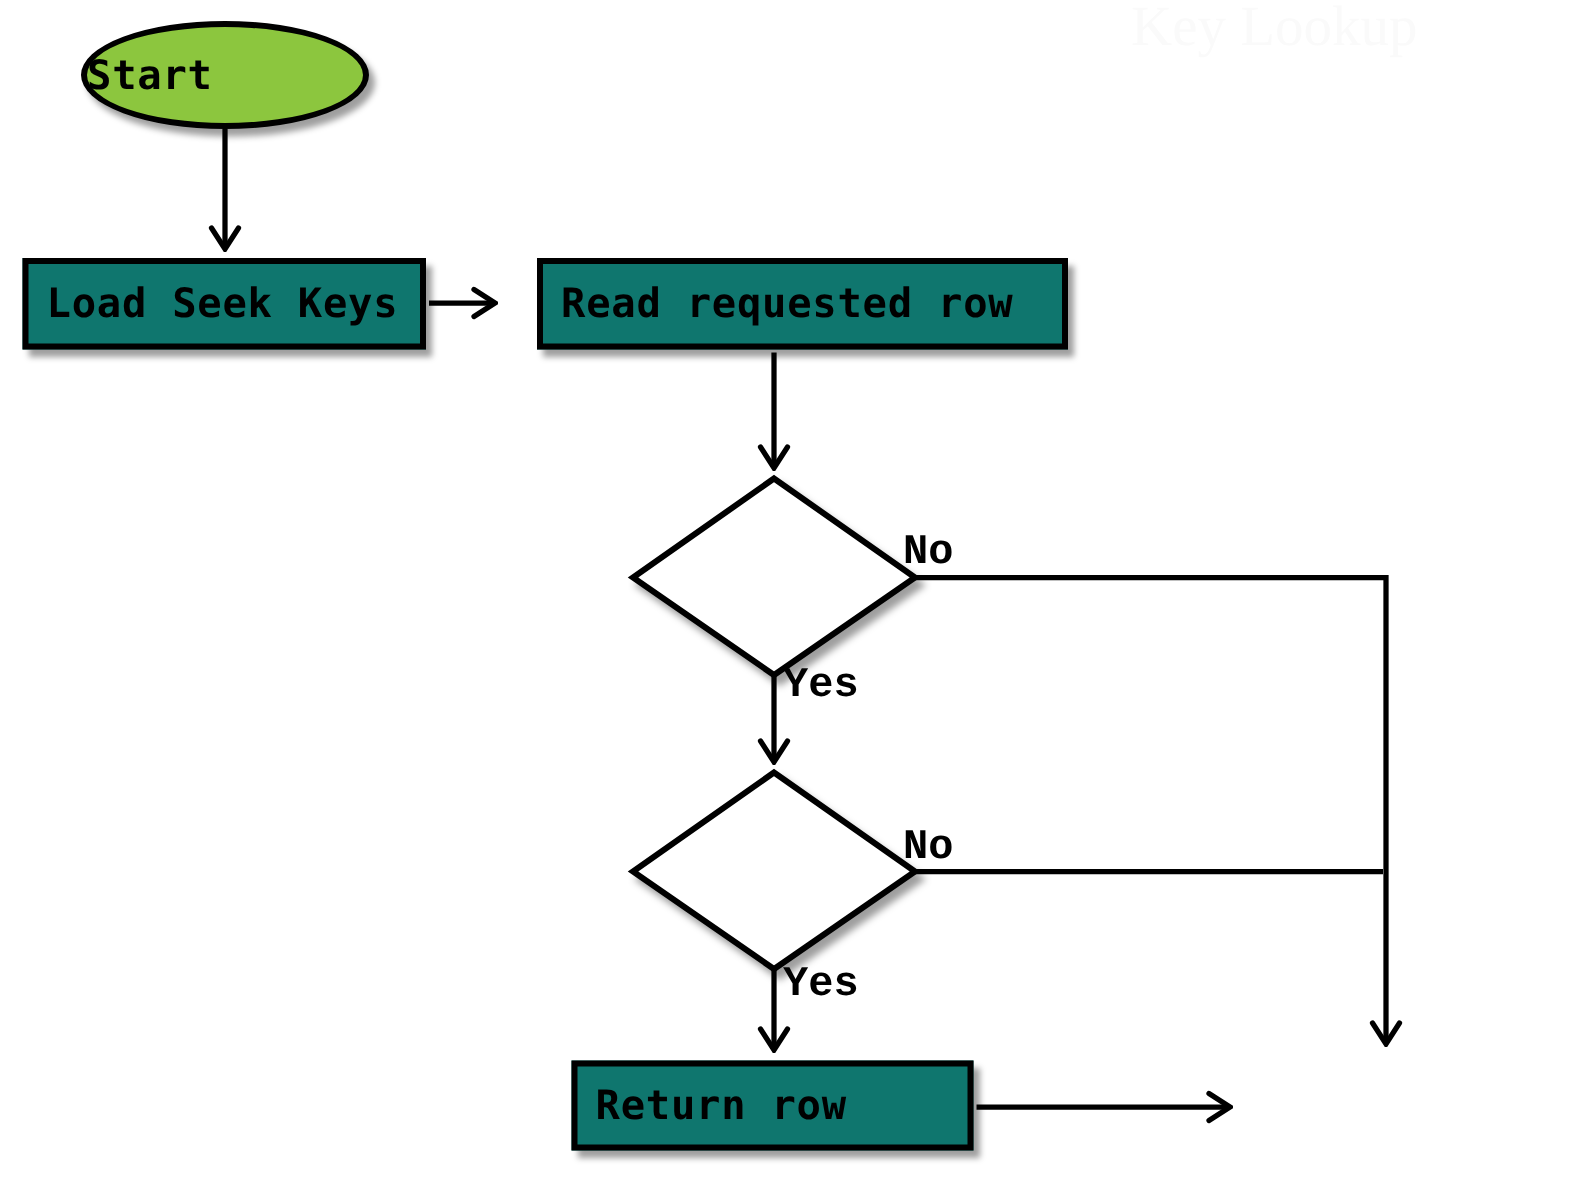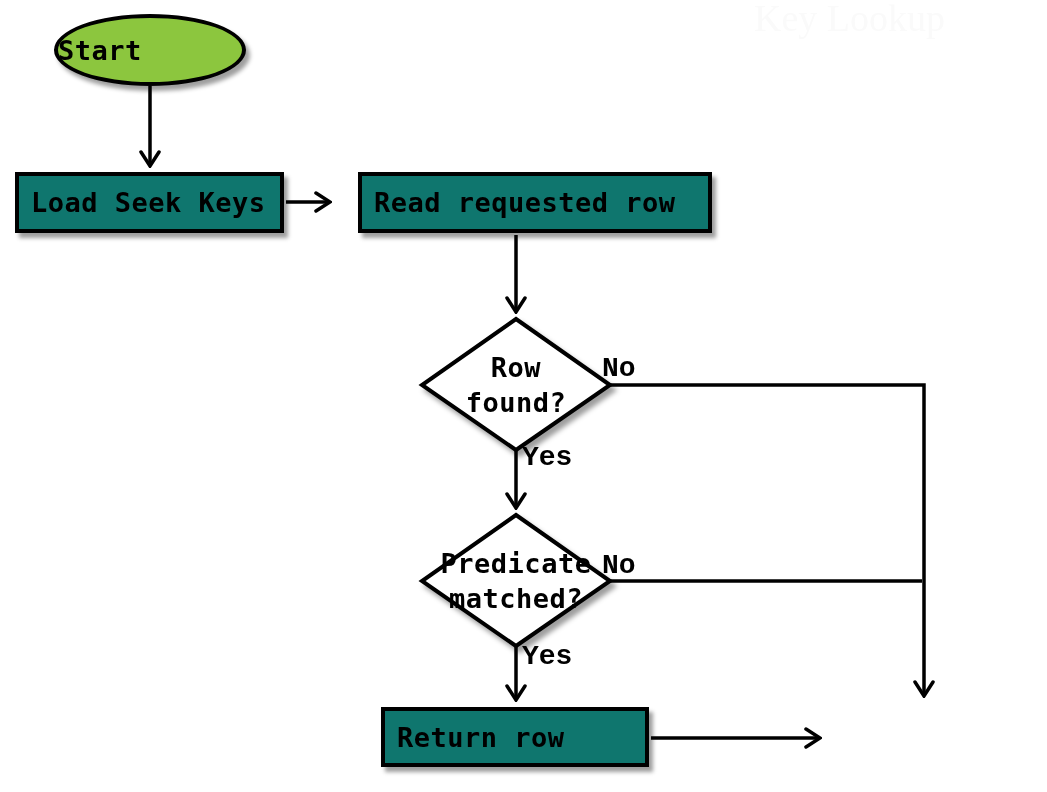--- a/index.html
+++ b/index.html
@@ -127,23 +127,19 @@
 
   <div class="node rect" id="node-read-row">
     <span>Read requested row</span>
   </div>
 
   <div class="node rect" id="node-return-row">
     <span>Return row</span>
   </div>
 
 
-  <div class="diamond-label" id="label-row-found">Row
-found?</div>
-  <div class="diamond-label" id="label-predicate">Predicate
-matched?</div>
 
   <div class="edge-label" id="edge-label-no-1">No</div>
   <div class="edge-label" id="edge-label-yes-1">Yes</div>
   <div class="edge-label" id="edge-label-no-2">No</div>
   <div class="edge-label" id="edge-label-yes-2">Yes</div>
 
 </div>
 
 </body></html>

